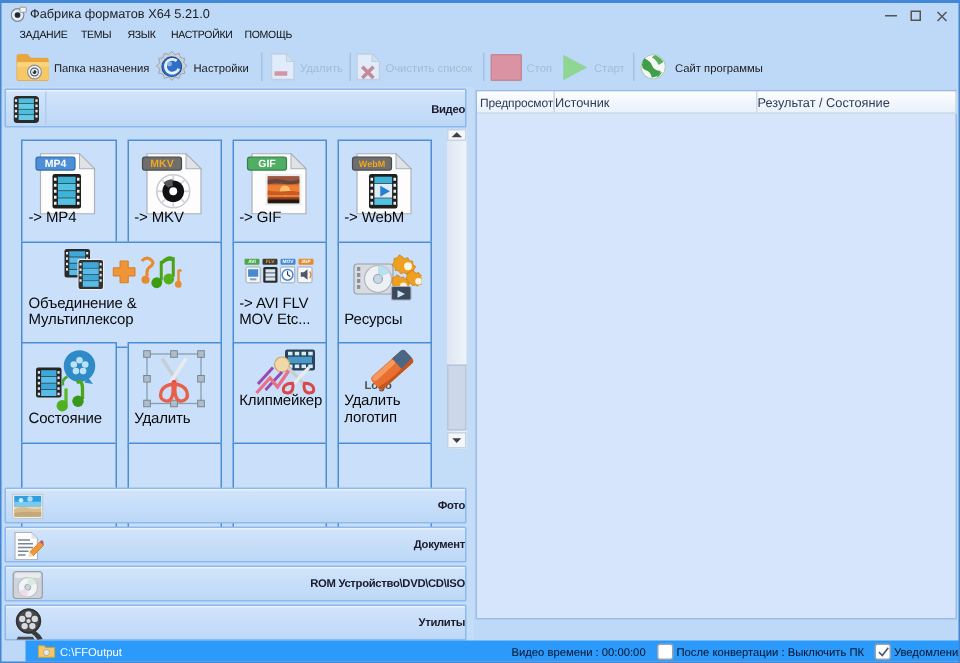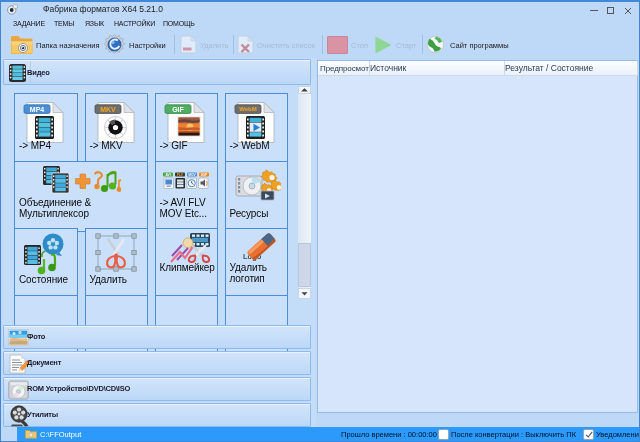--- a/index.html
+++ b/index.html
@@ -1,26 +1,26 @@
 <!DOCTYPE html>
 <html><head><meta charset="utf-8">
 <style>
 *{margin:0;padding:0;box-sizing:border-box;}
 html,body{width:640px;height:442px;overflow:hidden;}
 body{font-family:"Liberation Sans",sans-serif;position:relative;background:#bed9f8;}
 .abs{position:absolute;}
 #frame{position:absolute;left:0;top:0;width:640px;height:442px;border:1px solid #4286d2;border-top:2px solid #4188d8;z-index:50;pointer-events:none;}
-#title-text{position:absolute;left:20px;top:3.5px;font-size:8.5px;color:#1c1c1c;margin-left:23px;}
+#title-text{position:absolute;left:20px;top:3.5px;font-size:8.5px;color:#1c1c1c;}
 .mi{position:absolute;top:20px;font-size:7px;letter-spacing:-0.2px;color:#111;}
 .tbtext{position:absolute;top:41px;font-size:7.5px;color:#1a1a1a;}
 .tbgray{color:#a6bad2;}
 .tbsep{position:absolute;top:35px;height:19px;width:1px;background:#a4c0e0;}
 #leftpanel{position:absolute;left:2px;top:58px;width:314px;height:369px;background:#c3dcf8;}
 .hdr{position:absolute;left:1px;width:308px;height:24px;background:linear-gradient(#d2e4fb,#bcd8f7);border:1px solid #8fb9ec;border-radius:1px;box-shadow:inset 0 1px 0 #e8f2fd;}
-.hdr .htxt{position:absolute;left:23px;right:0;top:6px;text-align:left;font-size:7.5px;font-weight:bold;letter-spacing:-0.2px;color:#1a1a2a;}
+.hdr .htxt{position:absolute;left:23px;right:0;top:6px;text-align:right;font-size:7.5px;font-weight:bold;letter-spacing:-0.2px;color:#1a1a2a;}
 .gbtn{position:absolute;width:63.5px;height:71px;background:#cae0fa;border:1.5px solid #4c8ed6;}
 .gtxt{position:absolute;left:4px;font-size:10px;color:#0a0a0a;line-height:11px;white-space:nowrap;letter-spacing:-0.1px;}
 #sbar{position:absolute;left:296px;top:28px;width:13px;height:213px;background:linear-gradient(90deg,#dde6f2,#eff4fa);}
 .sbtn{position:absolute;left:0;width:13px;background:#f3f6fb;border:1px solid #c8d4e4;}
 .sbtn svg{display:block;margin:0 auto;}
 #list{position:absolute;left:317px;top:60px;width:321px;height:353px;background:#d6e5fb;border:1px solid #9abce2;}
 .lh{position:absolute;top:0;height:15px;background:linear-gradient(#fcfdff,#e9f1fb);border-right:1px solid #cdd9e8;border-bottom:1px solid #cdd9e8;font-size:8.5px;color:#2c3c52;text-align:left;line-height:15px;overflow:hidden;}
 #statusbar{position:absolute;left:1px;top:427px;width:638px;height:14px;background:#2b9afa;z-index:20;margin-left:16px;}
 #statusbar .st{position:absolute;top:2.5px;font-size:7.5px;color:#04122a;}
 .cbx{position:absolute;top:2px;width:10.5px;height:10.5px;background:#fff;border:1px solid #93a5b8;border-radius:2px;}
@@ -510,21 +510,21 @@
   <div class="lh" style="left:52px;width:135px">Источник</div>
   <div class="lh" style="left:187px;width:133px">Результат / Состояние</div>
 </div>
 
 <div id="statusbar">
   <svg class="abs" style="left:8px;top:2px" width="12" height="10" viewBox="0 0 12 10">
       <path d="M0.5 1.5 h4 l1 1.2 h6 v6.5 h-11z" fill="#f5c868" stroke="#c9a23e" stroke-width="0.7"></path>
       <circle cx="6" cy="6" r="2" fill="#e8e8e8" stroke="#999" stroke-width="0.5"></circle>
     </svg>
   <div class="st" style="left:23px;color:#fff">C:\FFOutput</div>
-  <div class="st" style="left:324px">Прошло времени : 00:00:00</div>
+  <div class="st" style="left:324px">Видео времени : 00:00:00</div>
   <div class="cbx" style="left:421px"></div>
   <div class="st" style="left:434px">После конвертации : Выключить ПК</div>
   <div class="cbx" style="left:566px"></div>
   <svg class="abs" style="left:568px;top:4px;z-index:21" width="8" height="8" viewBox="0 0 8 8">
       <path d="M1 3.8 L3.2 6 L7.2 0.8" stroke="#4a5a6a" stroke-width="1.1" fill="none"></path>
     </svg>
   <div class="st" style="left:579px">Уведомления</div>
   <svg class="abs" style="left:628px;top:4px;z-index:21" width="8" height="8" viewBox="0 0 8 8">
       <g stroke="#b8d9f8" stroke-width="1.2">
         <path d="M7.5 0.5 L0.5 7.5 M7.5 4 L4 7.5"></path>

